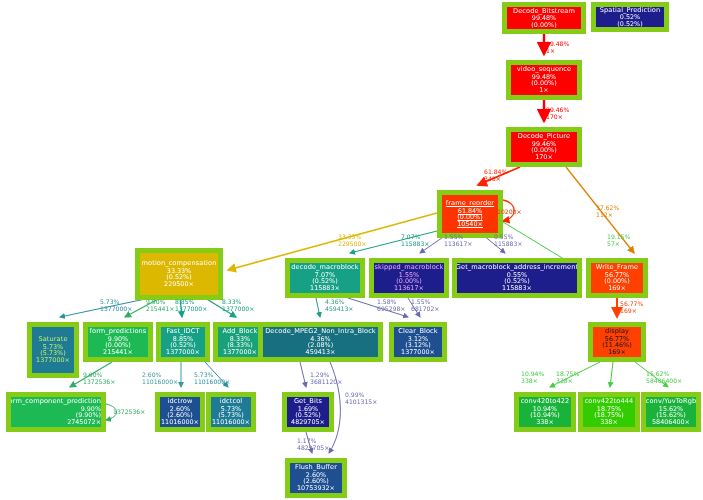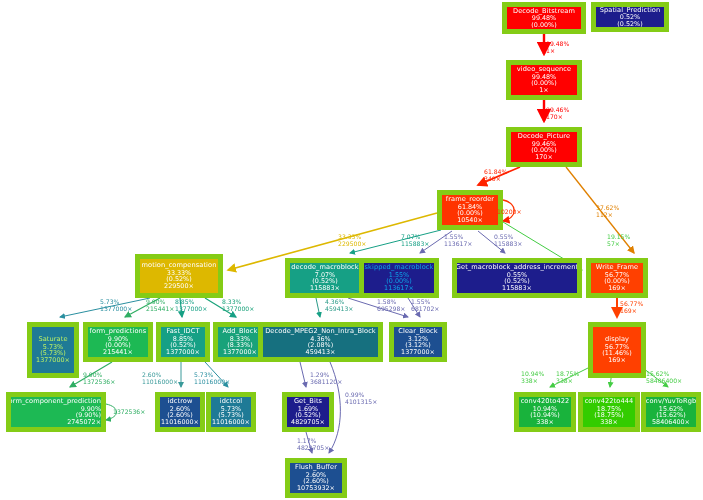--- a/index.html
+++ b/index.html
@@ -170,39 +170,39 @@
     <div class="pct">99.48%</div>
     <div class="self">(0.00%)</div>
     <div class="calls">1×</div>
   </div>
   <div class="node" id="n3" style="left: 506px; top: 127px; width: 76px; height: 40px; background: rgb(255, 0, 0); color: rgb(255, 255, 255);">
     <div class="nm">Decode_Picture</div>
     <div class="pct">99.46%</div>
     <div class="self">(0.00%)</div>
     <div class="calls">170×</div>
   </div>
-  <div class="node" id="n4" style="left: 437px; top: 190px; width: 66px; height: 40px; background: rgb(255, 51, 0); color: rgb(255, 255, 255);">
+  <div class="node" id="n4" style="left: 437px; top: 190px; width: 66px; height: 48px; background: rgb(255, 51, 0); color: rgb(255, 255, 255); text-decoration: underline;">
     <div class="nm">frame_reorder</div>
     <div class="pct">61.84%</div>
     <div class="self">(0.00%)</div>
     <div class="calls">10540×</div>
   </div>
-  <div class="node" id="n5" style="left: 135px; top: 254px; width: 88px; height: 44px; background: rgb(221, 184, 0); color: rgb(255, 255, 255);">
+  <div class="node" id="n5" style="left: 135px; top: 248px; width: 88px; height: 52px; background: rgb(221, 184, 0); color: rgb(255, 255, 255);">
     <div class="nm">motion_compensation</div>
     <div class="pct">33.33%</div>
     <div class="self">(0.52%)</div>
     <div class="calls">229500×</div>
   </div>
   <div class="node" id="n6" style="left: 285px; top: 258px; width: 80px; height: 40px; background: rgb(22, 160, 133); color: rgb(255, 255, 255);">
     <div class="nm">decode_macroblock</div>
     <div class="pct">7.07%</div>
     <div class="self">(0.52%)</div>
     <div class="calls">115883×</div>
   </div>
-  <div class="node" id="n7" style="left: 359px; top: 258px; width: 80px; height: 40px; background: rgb(29, 29, 140); color: #0ea5e9;">
+  <div class="node" id="n7" style="left: 369px; top: 258px; width: 80px; height: 40px; background: rgb(29, 29, 140); color: #f0abfc;">
     <div class="nm">skipped_macroblock</div>
     <div class="pct">1.55%</div>
     <div class="self">(0.00%)</div>
     <div class="calls">113617×</div>
   </div>
   <div class="node" id="n8" style="left: 452px; top: 258px; width: 130px; height: 40px; background: rgb(29, 29, 140); color: rgb(255, 255, 255);">
     <div class="nm">Get_macroblock_address_increment</div>
     <div class="pct">0.55%</div>
     <div class="self">(0.52%)</div>
     <div class="calls">115883×</div>
@@ -242,21 +242,21 @@
     <div class="pct">4.36%</div>
     <div class="self">(2.08%)</div>
     <div class="calls">459413×</div>
   </div>
   <div class="node" id="n15" style="left: 389px; top: 322px; width: 58px; height: 40px; background: rgb(29, 79, 145); color: rgb(255, 255, 255);">
     <div class="nm">Clear_Block</div>
     <div class="pct">3.12%</div>
     <div class="self">(3.12%)</div>
     <div class="calls">1377000×</div>
   </div>
-  <div class="node" id="n16" style="left: 588px; top: 322px; width: 58px; height: 56px; background: rgb(255, 64, 0); color: #ffffff;">
+  <div class="node" id="n16" style="left: 588px; top: 322px; width: 58px; height: 40px; background: rgb(255, 64, 0); color: #0f172a;">
     <div class="nm">display</div>
     <div class="pct">56.77%</div>
     <div class="self">(11.46%)</div>
     <div class="calls">169×</div>
   </div>
   <div class="node" id="n17" style="left: 6px; top: 392px; width: 100px; height: 40px; background: rgb(29, 185, 84); color: rgb(255, 255, 255); align-items: flex-end;">
     <div class="nm">form_component_prediction</div>
     <div class="pct">9.90%</div>
     <div class="self">(9.90%)</div>
     <div class="calls">2745072×</div>

